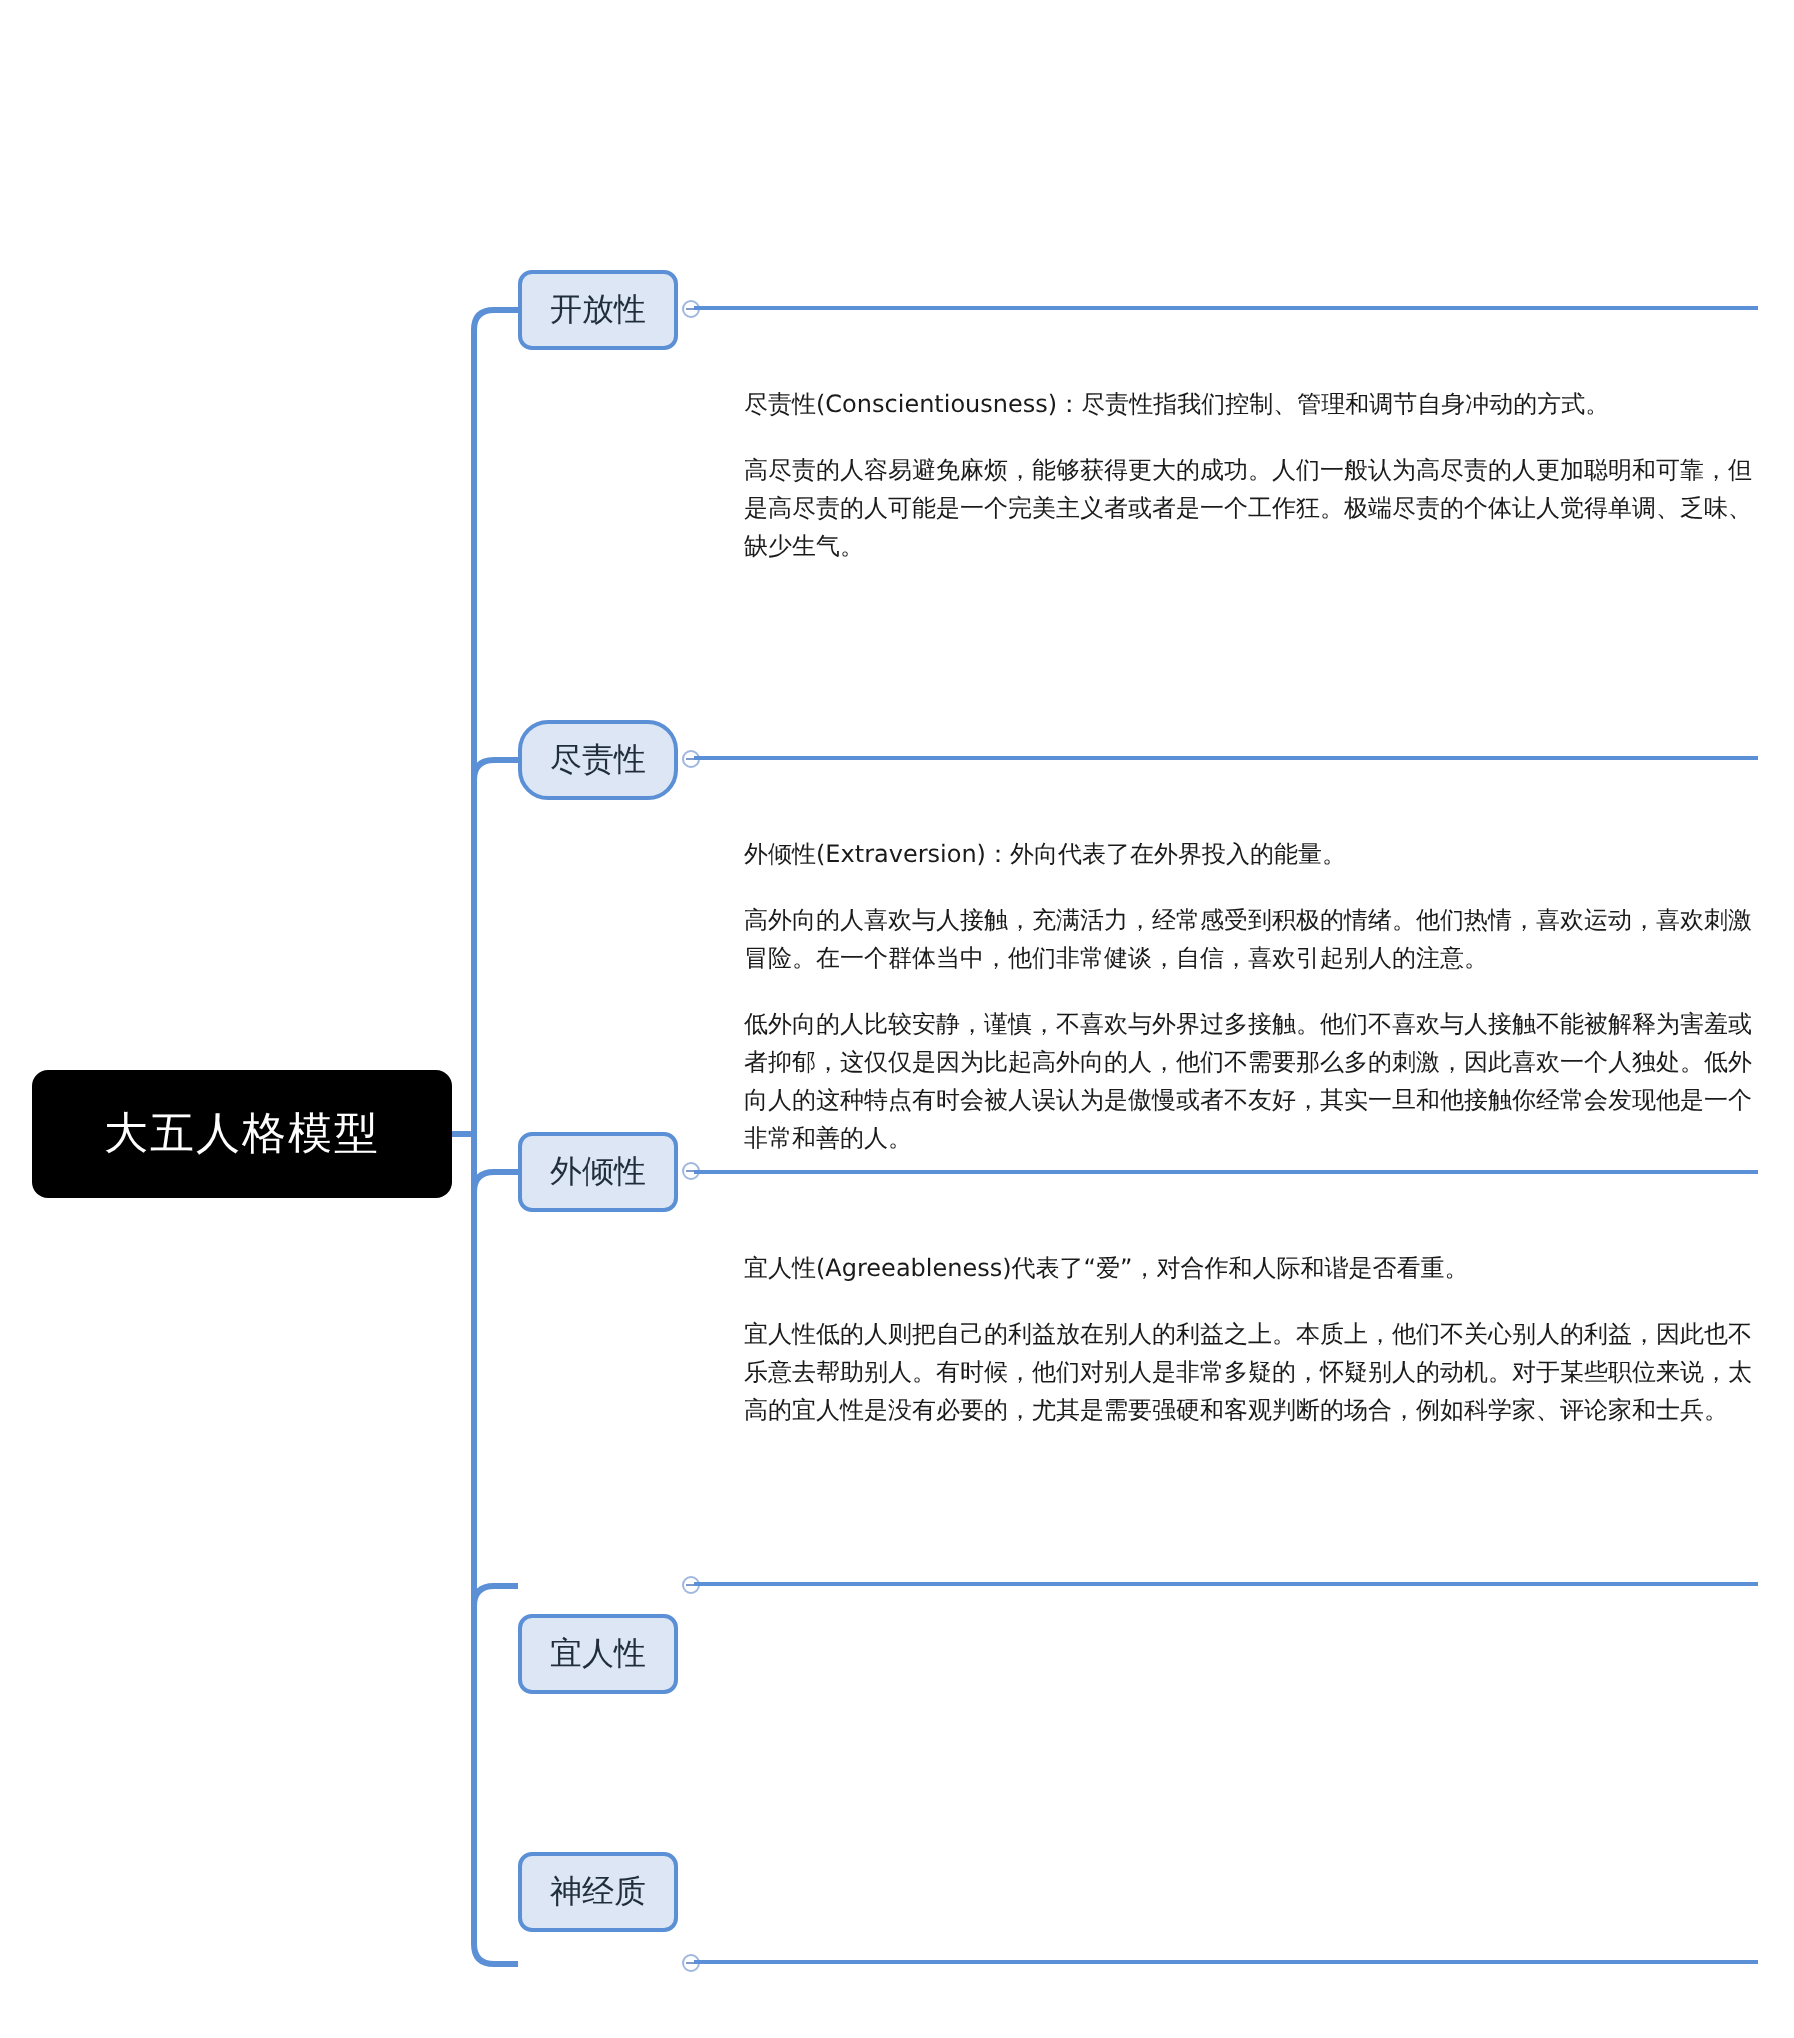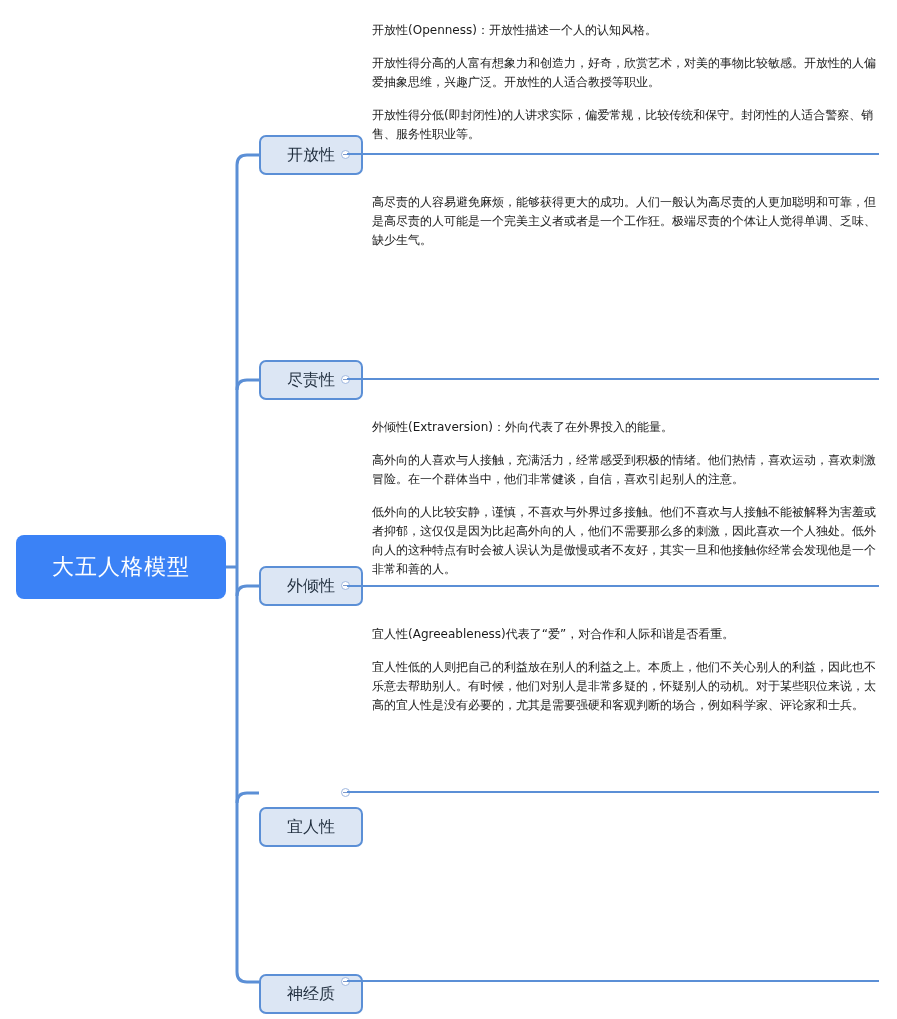--- a/index.html
+++ b/index.html
@@ -2,26 +2,26 @@
 <html><head>
 <meta charset="utf-8">
 <style>
   html, body { margin: 0; padding: 0; background: #ffffff; }
   body { width: 897px; height: 1019px; position: relative; overflow: hidden;
          font-family: "DejaVu Sans", "Liberation Sans", sans-serif; }
   #canvas { position: absolute; left: 0; top: 0; width: 897px; height: 1019px; }
   svg.lines { position: absolute; left: 0; top: 0; width: 897px; height: 1019px; }
   .root {
     position: absolute; left: 16px; top: 535px; width: 210px; height: 64px;
-    background: #3b82f6; border-radius: 8px; color: #ffffff;
+    background: #000000; border-radius: 8px; color: #ffffff;
     display: flex; align-items: center; justify-content: center;
     font-size: 22px; letter-spacing: 1px; cursor: pointer;
   }
   .topic {
-    position: absolute; left: 259px; width: 104px; height: 40px;
+    position: absolute; left: 259px; width: 80px; height: 40px;
     background: #dce6f4; border: 2px solid #5b8fd6; border-radius: 7px;
     box-sizing: border-box; display: flex; align-items: center; justify-content: center;
     color: #1f2d3d; font-size: 16px; cursor: pointer;
   }
   .collapse {
     position: absolute; width: 9px; height: 9px; border: 1px solid #9fb7df;
     border-radius: 50%; background: #ffffff; box-sizing: border-box; cursor: pointer;
   }
   .collapse::after {
     content: ""; position: absolute; left: 1px; top: 3px; width: 5px; height: 1px; background: #7f9acb;
@@ -52,32 +52,28 @@
   </svg>
 
   <div class="root">
     <span>大五人格模型</span>
   </div>
 
   <div class="topic" style="top:135px;">
     <span>开放性</span>
   </div>
   <div class="collapse" style="left:341px; top:150px;"></div>
-  <div class="note" style="top:21px;">
-    <p>开放性(Openness)：开放性描述一个人的认知风格。</p>
-    <p>开放性得分高的人富有想象力和创造力，好奇，欣赏艺术，对美的事物比较敏感。开放性的人偏爱抽象思维，兴趣广泛。开放性的人适合教授等职业。</p>
-    <p>开放性得分低(即封闭性)的人讲求实际，偏爱常规，比较传统和保守。封闭性的人适合警察、销售、服务性职业等。</p>
-  </div>
   <div class="underline" style="top:153px;"></div>
 
-  <div class="topic" style="top:360px;">
+  <div class="topic" style="top:360px;border-radius:15px;">
     <span>尽责性</span>
   </div>
   <div class="collapse" style="left:341px; top:375px;"></div>
   <div class="note" style="top:193px;">
+    <p>尽责性(Conscientiousness)：尽责性指我们控制、管理和调节自身冲动的方式。</p>
     <p>高尽责的人容易避免麻烦，能够获得更大的成功。人们一般认为高尽责的人更加聪明和可靠，但是高尽责的人可能是一个完美主义者或者是一个工作狂。极端尽责的个体让人觉得单调、乏味、缺少生气。</p>
   </div>
   <div class="underline" style="top:378px;"></div>
 
   <div class="topic" style="top:566px;text-align:right;">
     <span>外倾性</span>
   </div>
   <div class="collapse" style="left:341px; top:581px;"></div>
   <div class="note" style="top:418px;">
     <p>外倾性(Extraversion)：外向代表了在外界投入的能量。</p>
@@ -89,18 +85,18 @@
   <div class="topic" style="top:773px;margin-top:34px;">
     <span>宜人性</span>
   </div>
   <div class="collapse" style="left:341px; top:788px;"></div>
   <div class="note" style="top:625px;">
     <p>宜人性(Agreeableness)代表了“爱”，对合作和人际和谐是否看重。</p>
     <p>宜人性低的人则把自己的利益放在别人的利益之上。本质上，他们不关心别人的利益，因此也不乐意去帮助别人。有时候，他们对别人是非常多疑的，怀疑别人的动机。对于某些职位来说，太高的宜人性是没有必要的，尤其是需要强硬和客观判断的场合，例如科学家、评论家和士兵。</p>
   </div>
   <div class="underline" style="top:791px;"></div>
 
-  <div class="topic" style="top:974px;">
+  <div class="topic" style="top:926px;">
     <span>神经质</span>
   </div>
   <div class="collapse" style="left:341px; top:977px;"></div>
   <div class="underline" style="top:980px;"></div>
 </div>
 
 </body></html>

